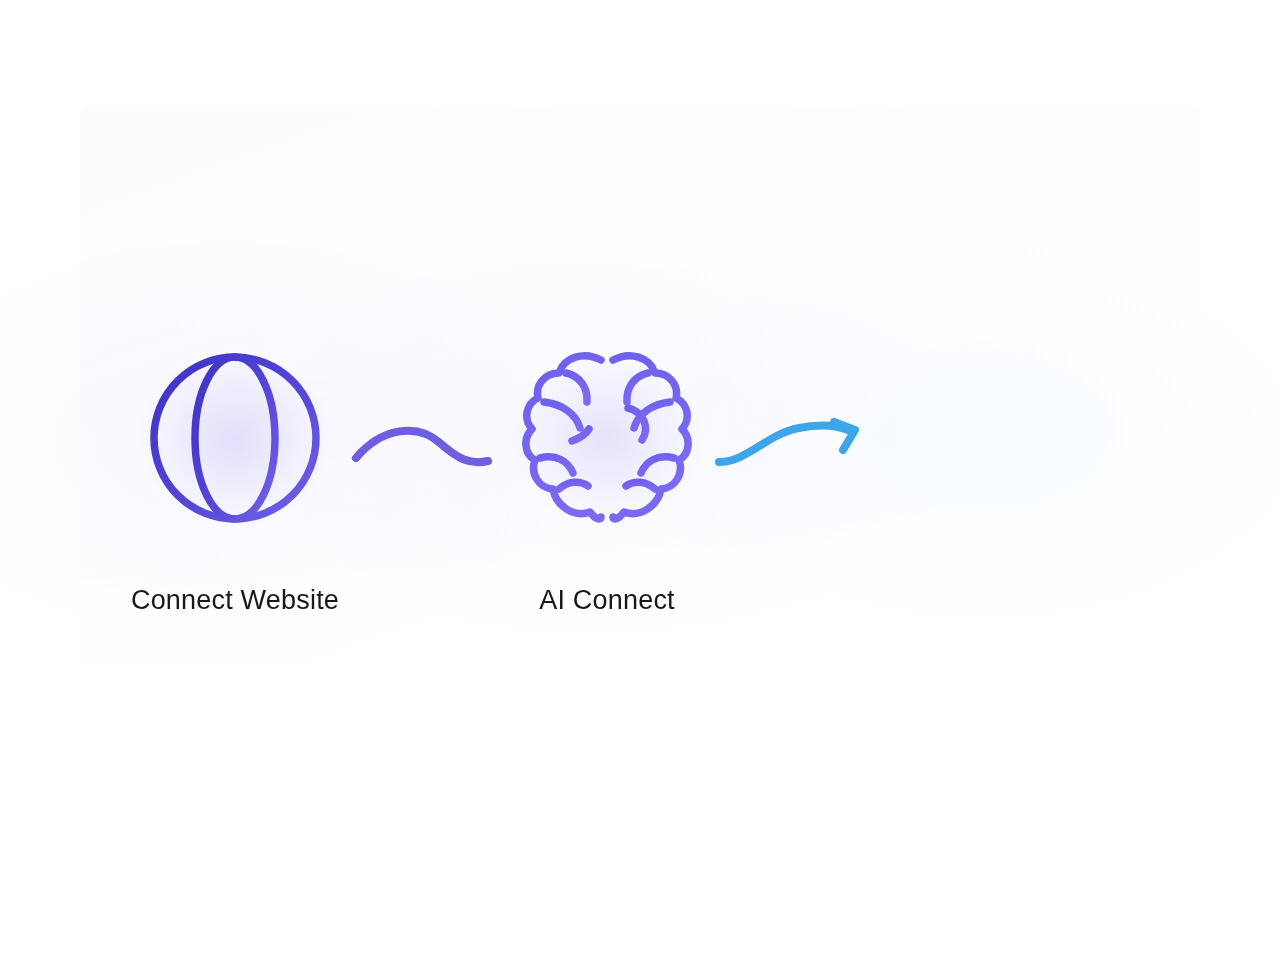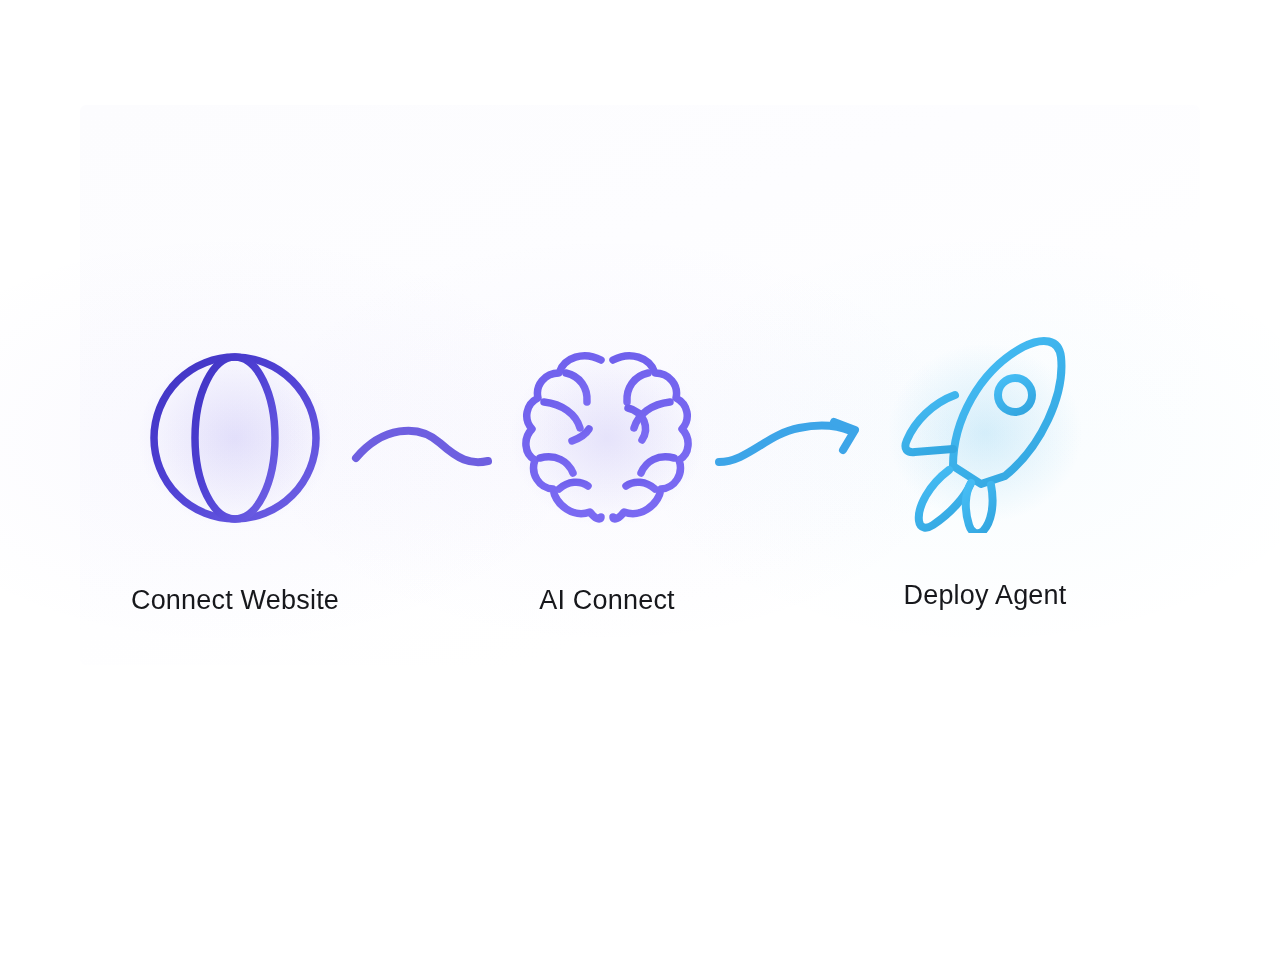--- a/index.html
+++ b/index.html
@@ -198,53 +198,14 @@
       </svg>
     </div>
     <div class="step-label">AI Connect</div>
   </div>
 
   <svg id="connector-2" class="connector" width="175" height="85" viewBox="0 0 175 85">
     <path d="M14 62 C 42 62, 62 34, 94 28 C 118 23, 134 26, 146 31" fill="none" stroke="#3da5e8" stroke-width="8" stroke-linecap="round"></path>
     <path d="M129 22 L 150 30 L 138 50" fill="none" stroke="#3da5e8" stroke-width="8" stroke-linecap="round" stroke-linejoin="round"></path>
   </svg>
 
-  <div class="step step-3">
-    <div class="icon-wrap">
-      <div class="glow glow-rocket"></div>
-      <svg class="icon-svg" width="180" height="200" viewBox="0 0 180 200">
-        <defs>
-          <linearGradient id="gradRocket" x1="0.2" y1="0" x2="0.8" y2="1">
-            <stop offset="0%" stop-color="#45bcf4"></stop>
-            <stop offset="100%" stop-color="#33a6e0"></stop>
-          </linearGradient>
-        </defs>
-        <g fill="none" stroke="url(#gradRocket)" stroke-width="8" stroke-linecap="round" stroke-linejoin="round">
-
-          <path d="M58 133
-                   C 58 88, 84 38, 128 14
-                   C 148 4, 164 6, 166 24
-                   C 170 62, 146 114, 110 143
-                   L 86 151 Z"></path>
-
-          <circle cx="120" cy="62" r="17"></circle>
-
-          <path d="M60 62
-                   C 38 70, 20 88, 12 107
-                   C 8 116, 12 120, 20 119
-                   L 58 116"></path>
-
-          <path d="M54 137
-                   C 34 152, 22 174, 24 188
-                   C 25 196, 32 196, 38 192
-                   C 56 180, 70 164, 76 150"></path>
-
-          <path d="M96 152
-                   C 100 172, 96 190, 88 198
-                   C 82 203, 76 199, 74 192
-                   C 69 176, 70 160, 76 150"></path>
-        </g>
-      </svg>
-    </div>
-    <div class="step-label">Deploy Agent</div>
-  </div>
 
 </div>
 
 </body></html>

